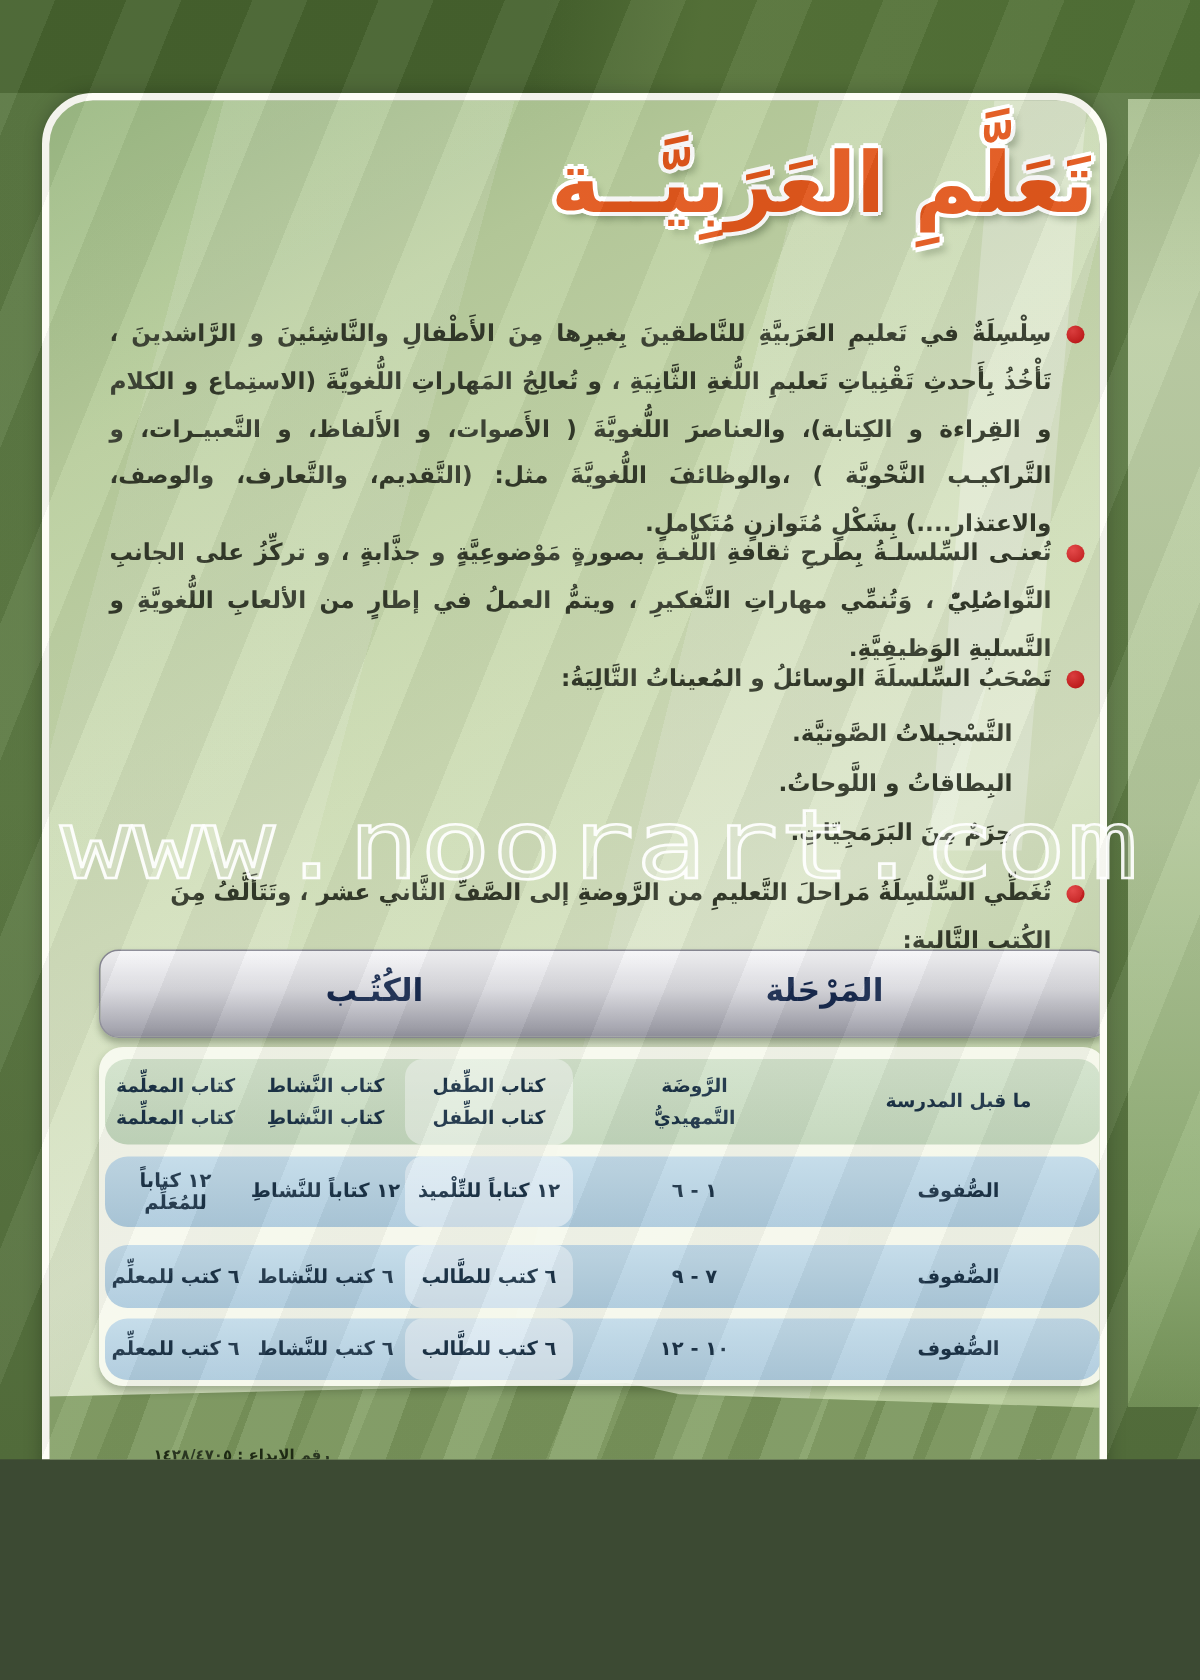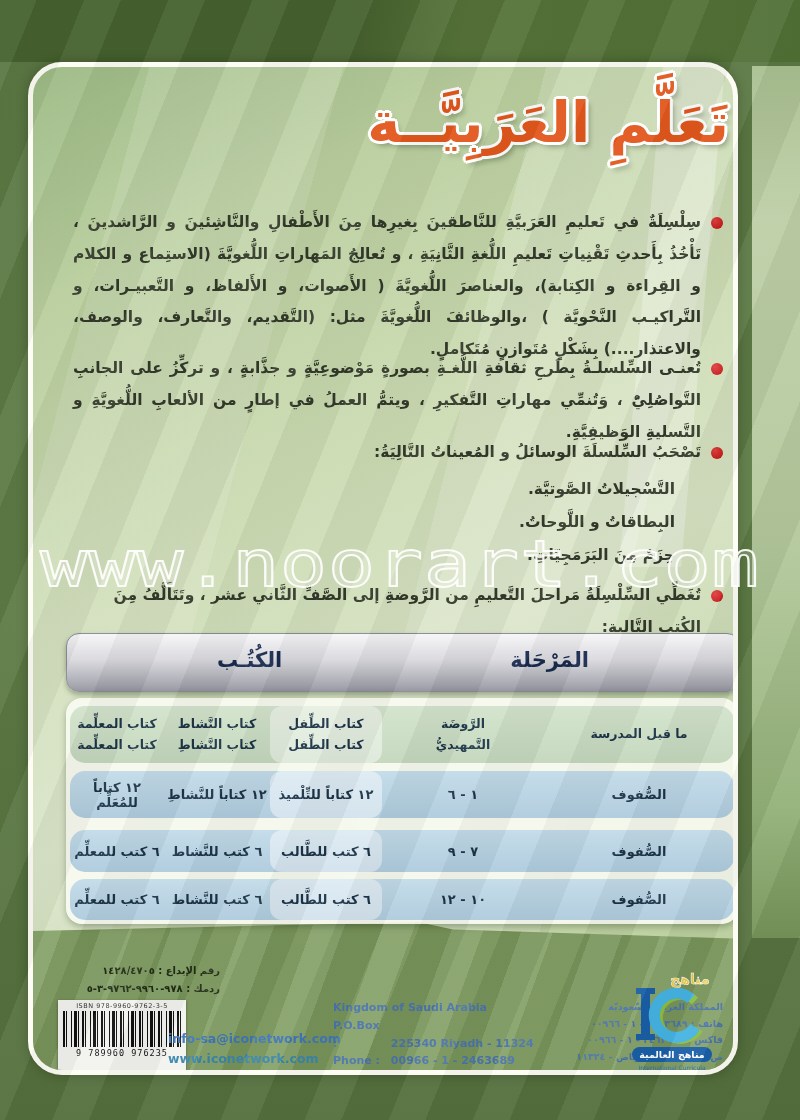--- a/index.html
+++ b/index.html
@@ -1,16 +1,16 @@
 <!DOCTYPE html>
 <html lang="ar"><head>
 <meta charset="utf-8">
 <style>
   html,body{margin:0;padding:0;background:#3c4a33;}
-  .page{position:relative;width:800px;height:1120px;overflow:hidden;
+  .page{position:relative;width:800px;height:973px;overflow:hidden;
         font-family:"DejaVu Sans",sans-serif;
         background:linear-gradient(180deg,#4a6631 0,#4c6833 58px,#5b7843 62px,#5e7b45 55%,#587440 78%,#546f3c 100%);}
   .page::after{content:"";position:absolute;inset:0;pointer-events:none;
         background:repeating-linear-gradient(112deg,rgba(255,255,255,.05) 0 34px,rgba(0,0,0,.04) 34px 78px);}
   .top-wedge{position:absolute;left:0;top:0;width:100%;height:62px;
         background:linear-gradient(100deg,#46622e 45%,#567339 58%,#507036 100%);}
   .right-strip{position:absolute;left:752px;top:66px;width:48px;height:872px;
         background:linear-gradient(180deg,#b7cc9e 0,#cfdfb8 18%,#c2d5aa 55%,#9dbb82 85%,#7b9a5e 100%);opacity:.85;}
   
   .panel{position:absolute;left:28px;top:62px;width:710px;height:1013px;box-sizing:border-box;

